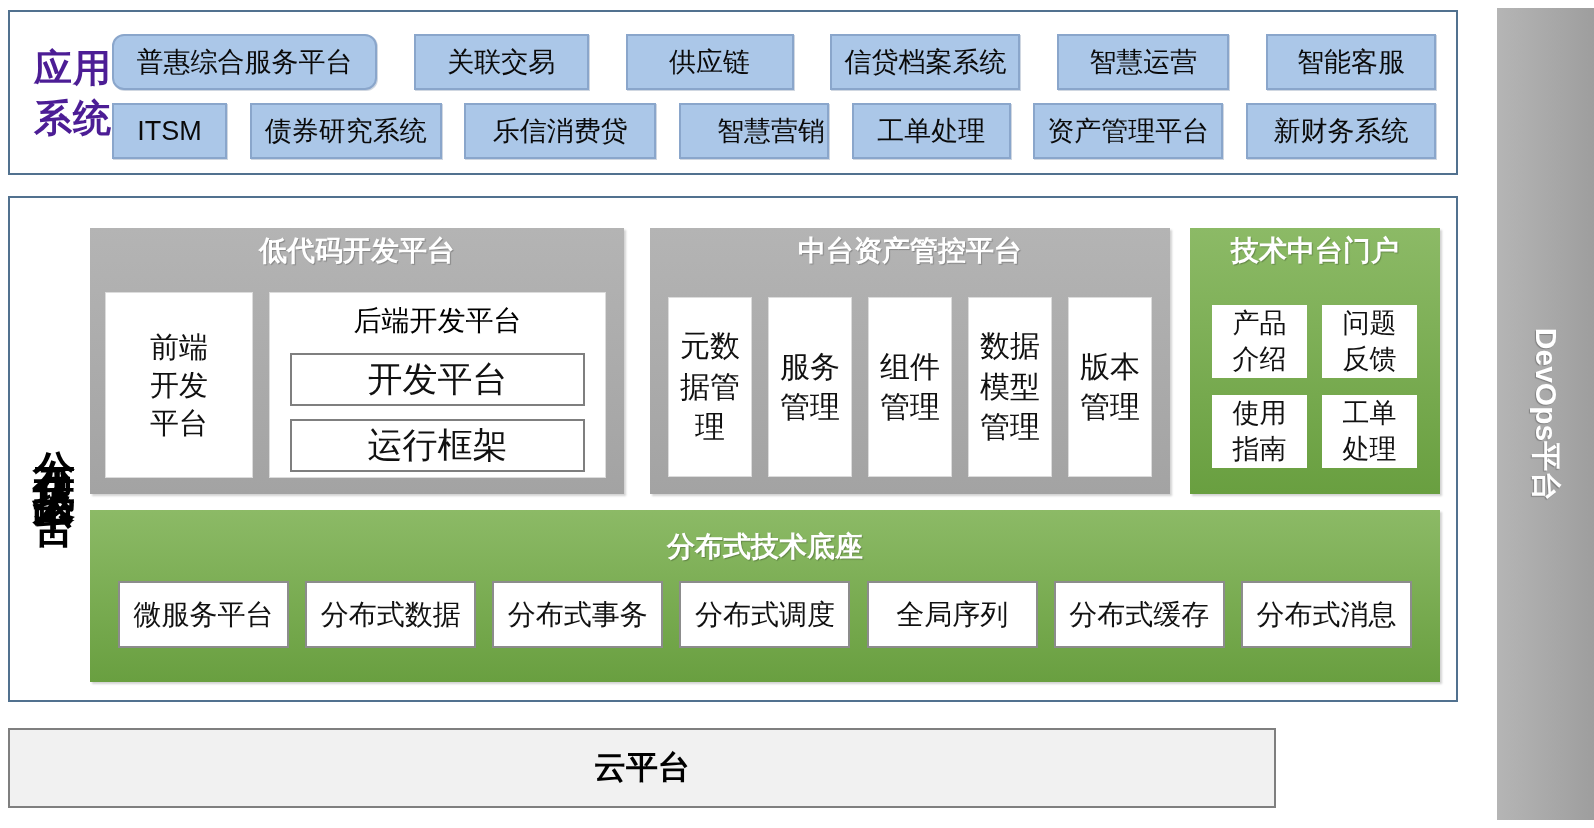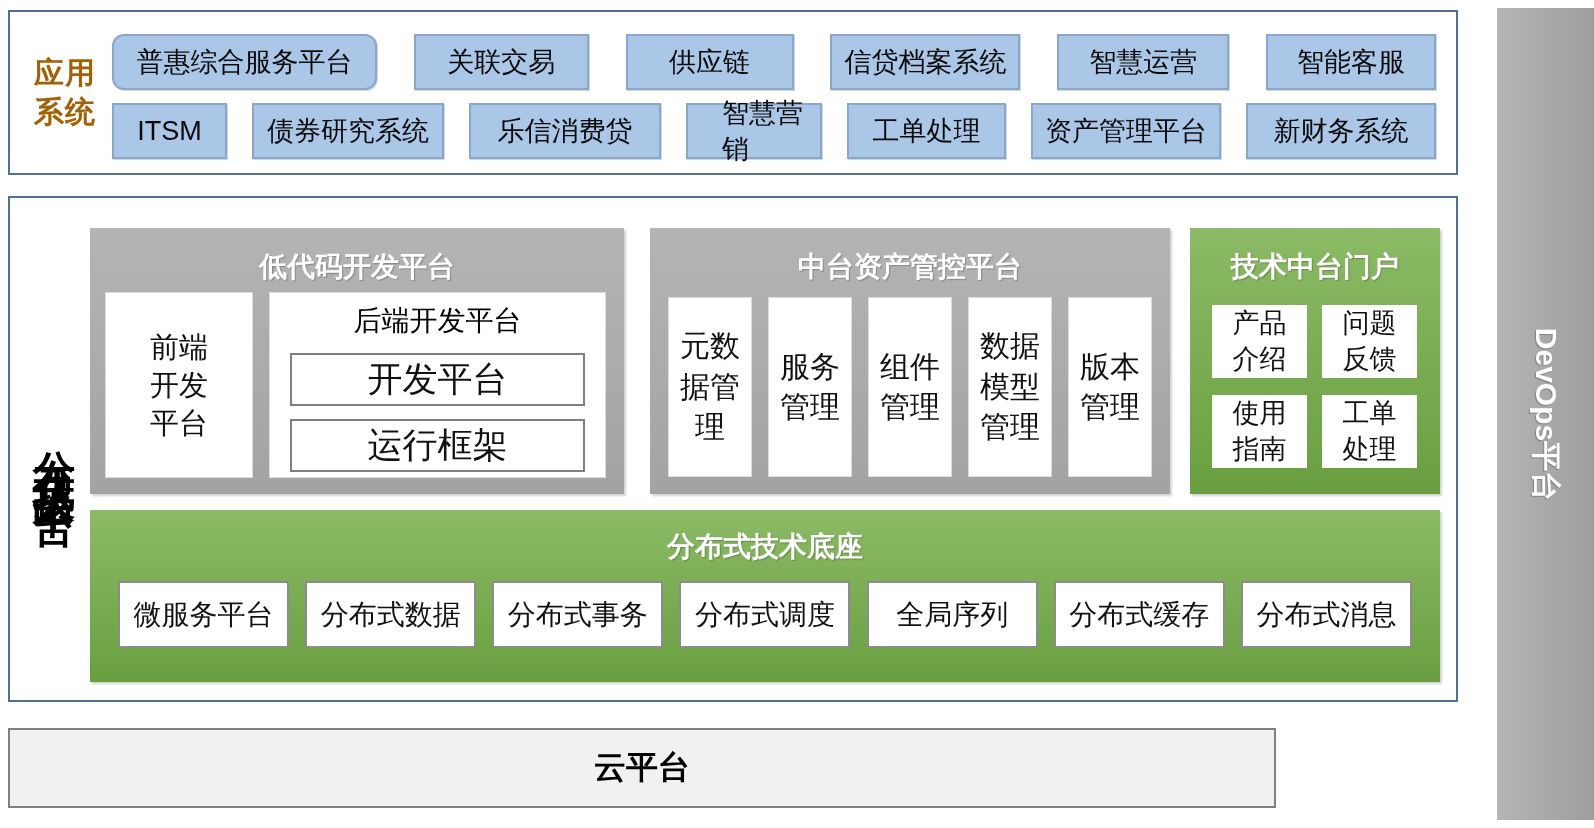--- a/index.html
+++ b/index.html
@@ -11,21 +11,21 @@
   }
   .canvas { position: absolute; inset: 0; }
 
   
   .app-panel {
     position: absolute; left: 8px; top: 10px; width: 1450px; height: 165px;
     background: #ffffff; border: 2px solid #51718f;
   }
   .app-label {
     position: absolute; left: 24px; top: 50%; transform: translateY(-50%);
-    font-weight: bold; font-size: 30px; line-height: 1.32; color: #a16207;
+    font-weight: bold; font-size: 38px; line-height: 1.32; color: #4c1d95;
     white-space: pre-line; letter-spacing: 1px;
   }
   .app-rows {
     position: absolute; left: 102px; right: 20px; top: 22px; bottom: 14px;
     display: flex; flex-direction: column; justify-content: space-between;
   }
   .app-row { display: flex; justify-content: space-between; height: 56px; }
   .bbox {
     background: #abc7e8; border: 2px solid #8aa6cb;
     display: flex; align-items: center; justify-content: center;
@@ -33,21 +33,21 @@
   }
   .row1 > :nth-child(1){ width: 265px; border-radius: 12px; }
   .row1 > :nth-child(2){ width: 175px; }
   .row1 > :nth-child(3){ width: 168px; }
   .row1 > :nth-child(4){ width: 190px; }
   .row1 > :nth-child(5){ width: 172px; }
   .row1 > :nth-child(6){ width: 170px; }
   .row2 > :nth-child(1){ width: 115px; }
   .row2 > :nth-child(2){ width: 192px; }
   .row2 > :nth-child(3){ width: 192px; }
-  .row2 > :nth-child(4){ width: 136px; padding-left: 34px; }
+  .row2 > :nth-child(4){ width: 150px; padding-left: 34px; }
   .row2 > :nth-child(5){ width: 159px; }
   .row2 > :nth-child(6){ width: 190px; }
   .row2 > :nth-child(7){ width: 190px; }
 
   
   .mid-panel {
     position: absolute; left: 8px; top: 196px; width: 1450px; height: 506px;
     background: #ffffff; border: 2px solid #51718f;
   }
   .mid-label {
@@ -55,21 +55,21 @@
     writing-mode: vertical-rl; text-orientation: upright;
     font-family: "DejaVu Serif", "Liberation Serif", serif;
     font-weight: bold; font-size: 42px; letter-spacing: 9px; color: #000;
   }
   .gray-container {
     position: absolute; background: linear-gradient(#b4b4b4, #a3a3a3);
     box-shadow: 2px 2px 2px rgba(0,0,0,.18);
   }
   .container-title {
     text-align: center; color: #ffffff; font-weight: bold; font-size: 28px;
-    padding-top: 20px; text-shadow: 1px 1px 1px rgba(0,0,0,.25);
+    padding-top: 4px; text-shadow: 1px 1px 1px rgba(0,0,0,.25);
   }
   .lowcode { left: 80px; top: 30px; width: 534px; height: 266px; }
   .lowcode-body {
     position: absolute; left: 15px; right: 18px; top: 64px; height: 186px;
     display: flex; gap: 16px;
   }
   .frontend-box {
     width: 148px; background: #ffffff; border: 1px solid #dcdcdc;
     display: flex; align-items: center; justify-content: center;
     text-align: center; font-size: 29px; line-height: 1.32; white-space: pre-line;

